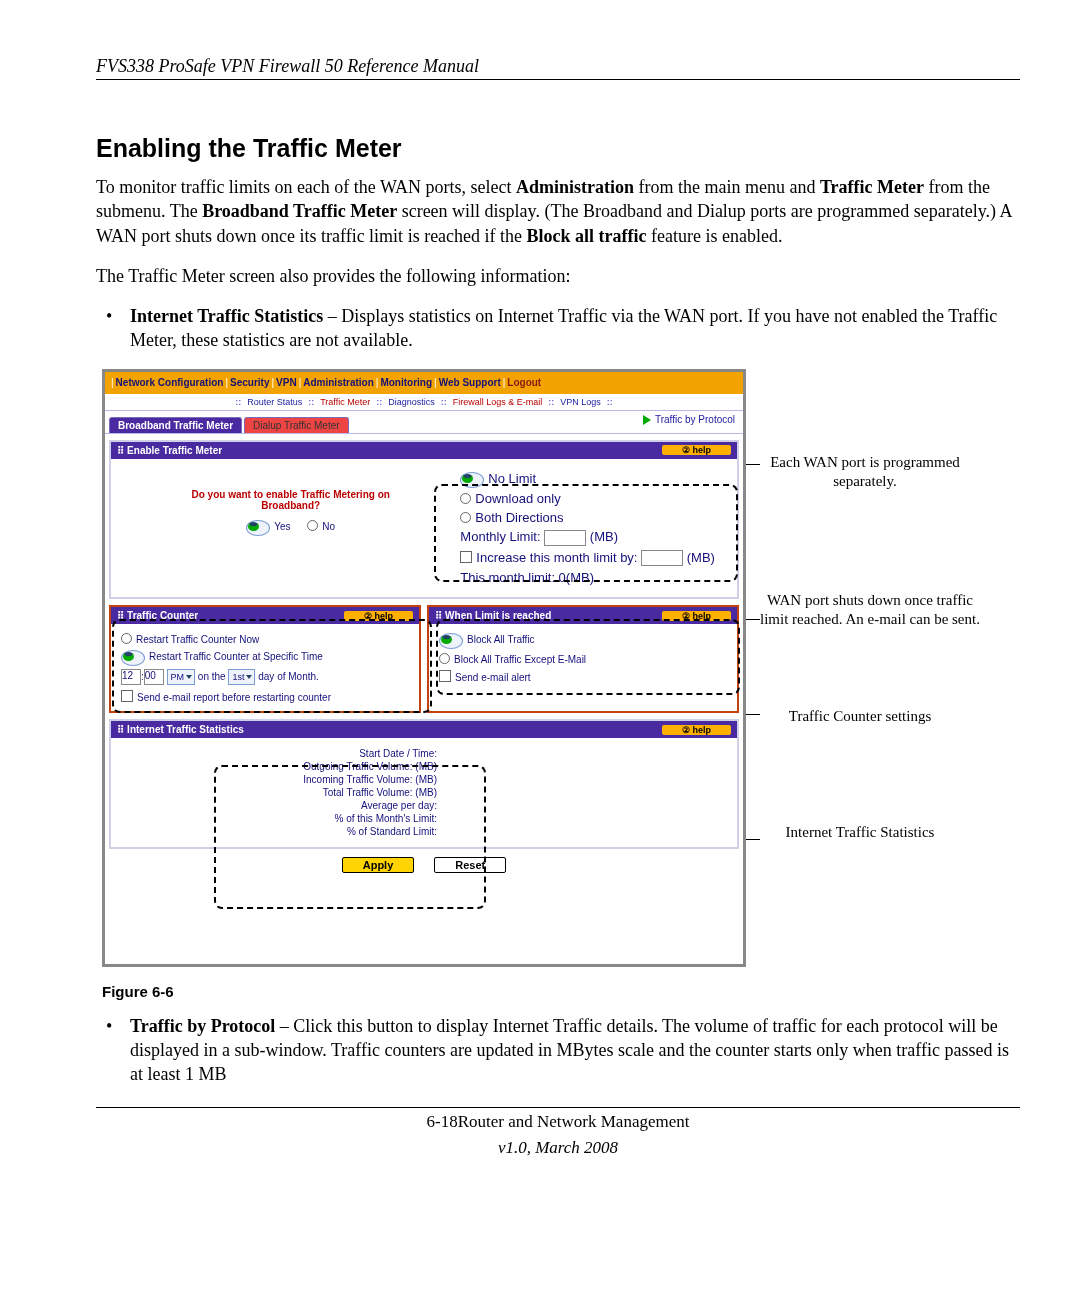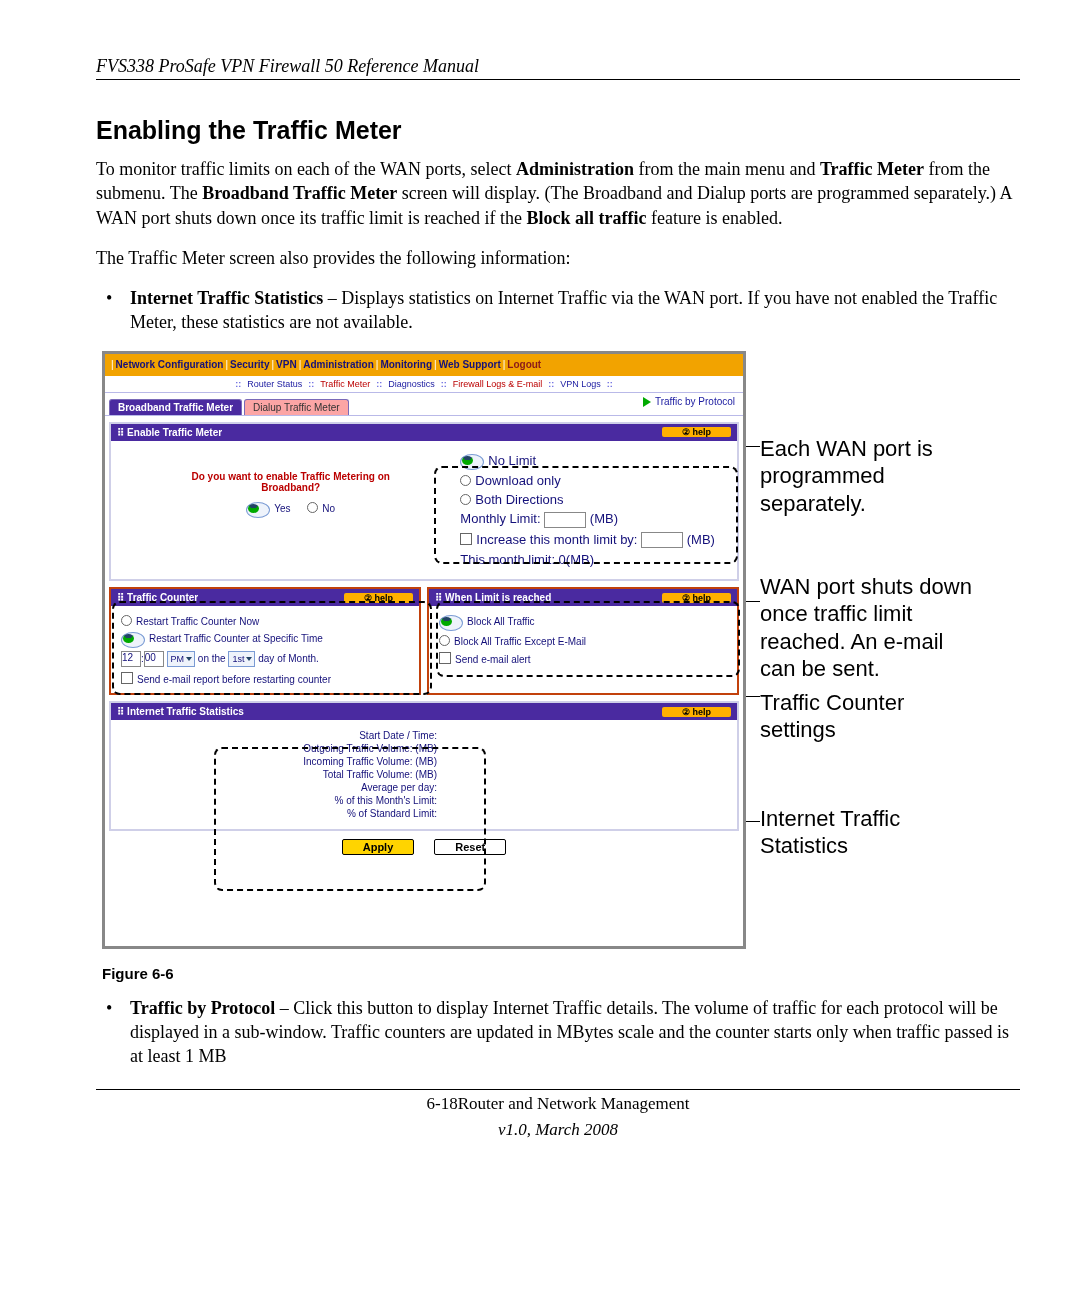--- a/index.html
+++ b/index.html
@@ -1,55 +1,55 @@
 <!DOCTYPE html>
 <html><head>
 <meta charset="utf-8">
 <style>
   body { font-family: "Times New Roman", serif; font-size: 18px; color:#000; margin:0; padding:56px 60px 40px 96px; width:1080px; box-sizing:border-box; background:#fff;}
-  .hdr { font-style: italic; font-size:18px; border-bottom:1px solid #000; padding-bottom:2px; margin-bottom:36px;}
+  .hdr { font-style: italic; font-size:18px; border-bottom:1px solid #000; padding-bottom:2px; margin-bottom:54px;}
   h2 { font-family: Arial, sans-serif; font-weight:bold; font-size:25px; margin:0 0 12px 0;}
   p { line-height:1.35; margin:0 0 16px 0;}
   .bold{font-weight:bold;}
   ul.bul{ list-style:none; padding:0; margin:0 0 16px 0;}
   ul.bul>li{ position:relative; padding-left:34px; line-height:1.35; margin-bottom:10px;}
   ul.bul>li:before{content:"•"; position:absolute; left:10px; top:0; font-size:18px;}
   .figwrap{ position:relative; margin:8px 0 12px 0; height:602px;}
   .shot{ position:absolute; left:6px; top:0; width:638px; height:592px; border:3px solid #888; background:#fff; font-family: Verdana, Arial, sans-serif; font-size:10px; color:#000;}
   .orangebar{ background:#f2a300; height:22px; display:flex; align-items:center; padding:0 6px; gap:2px;}
   .orangebar span{ color:#14107a; font-weight:bold; font-size:10px;}
   .orangebar .sep{color:#fff; font-weight:normal;}
   .orangebar .logout{color:#8a1a1a;}
   .subbar{ background:#fff; height:16px; display:flex; align-items:center; justify-content:center; gap:6px; font-size:9px;}
   .subbar span{color:#1a1aa0;}
   .subbar .cur{color:#b00;}
   .subbar b{color:#6a6ae0;}
   .tabrow{ background:#fff; border-top:1px solid #b9b9e8; border-bottom:1px solid #b9b9e8; height:22px; display:flex; align-items:flex-end; padding:0 4px; position:relative;}
-  .tab{ border:1px solid #7a6ab8; border-bottom:none; border-radius:3px 3px 0 0; padding:2px 8px; font-size:10px; margin-right:2px; background:#fca5a5; color:#333;}
+  .tab{ border:1px solid #7a6ab8; border-bottom:none; border-radius:3px 3px 0 0; padding:2px 8px; font-size:10px; margin-right:2px; background:#ef4444; color:#333;}
   .tab.active{ background:#4a2aa0; color:#fff; font-weight:bold;}
   .tbp{ position:absolute; right:8px; top:3px; font-size:10px; color:#1a1aa0;}
   .tbp .play{ display:inline-block; width:0;height:0;border-top:5px solid transparent;border-bottom:5px solid transparent;border-left:8px solid #0a0; vertical-align:middle; margin-right:4px;}
   .panel{ border:2px solid #cfcfe8; margin:6px 4px; }
   .phead{ background:#4a2aa0; color:#fff; font-size:10px; font-weight:bold; padding:3px 6px; display:flex; justify-content:space-between; align-items:center;}
   .phead .help{background:#ffb000;color:#000;font-weight:bold;border-radius:2px;padding:0 20px;font-size:9px;}
   .pbody{ background:#fff; padding:8px 10px; font-size:10px; color:#14107a;}
   .row2{display:flex; gap:6px; margin:6px 4px;}
   .row2 .col{flex:1; border:2px solid #c2410c;}
   .radio{display:inline-block;width:9px;height:9px;border:1px solid #666;border-radius:50%;margin-right:4px;position:relative;top:1px;background:#fff;}
   .radio.sel:after{content:"";position:absolute;left:1px;top:1px;width:5px;height:5px;border-radius:50%;background:#0a0;}
   .chk{display:inline-block;width:10px;height:10px;border:1px solid #666;margin-right:4px;position:relative;top:1px;background:#fff;}
   .tin{display:inline-block;border:1px solid #888;background:#fff;height:14px;width:40px;vertical-align:middle;}
   .sel{display:inline-block;border:1px solid #7a9bd4;background:#eef3fb;height:14px;padding:0 10px 0 3px;position:relative;font-size:9px;vertical-align:middle;line-height:14px;}
   .sel:after{content:"";position:absolute;right:2px;top:5px;border-left:3px solid transparent;border-right:3px solid transparent;border-top:4px solid #246;}
   .btns{display:flex;justify-content:center;gap:20px;margin:8px 0 6px;}
   .btn{border:1px solid #000;border-radius:2px;font-size:11px;font-weight:bold;padding:1px 20px;}
   .btn.a{background:#ffd400;}
   .btn.r{background:#fff;}
   .dashbox{position:absolute;border:2px dashed #000;border-radius:8px;pointer-events:none;}
-  .callout{position:absolute; font-family:Liberation Sans, sans-serif; font-size:22px; line-height:1.25;}
+  .callout{position:absolute; font-family:Liberation Serif, serif; font-size:15px; line-height:1.25;text-align:center;}
   .figcap{font-family:Arial,sans-serif;font-weight:bold;font-size:15px;margin:6px 0 14px 6px;}
   .ftr{border-top:1px solid #000;margin-top:20px;padding-top:4px;display:flex;justify-content:center;font-size:17px;}
   .ver{ text-align:center; font-style:italic; font-size:17px; margin-top:6px;}
   .statsline{display:block;text-align:right;padding-right:300px;color:#14107a;font-size:10px;margin:2px 0;}
   .enablebox{display:flex;}
   .enL{flex:0 0 56%; text-align:center; padding-top:22px;}
   .enR{flex:1; font-size:13px;}
   .enR div{margin:4px 0;}
   .small{font-size:10px;}
   .arrow{position:absolute;height:1px;background:#000;}

